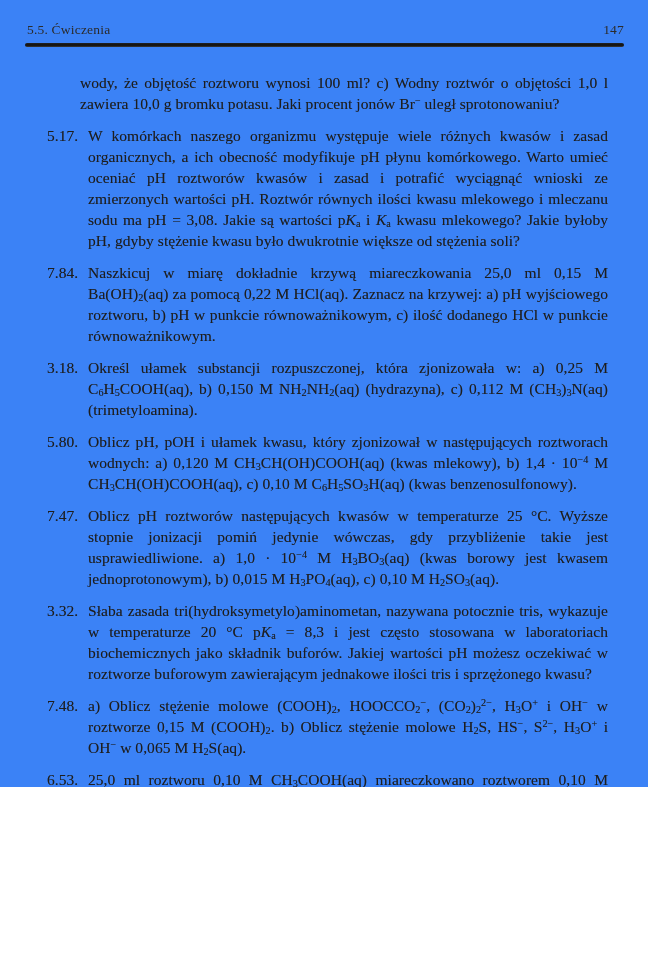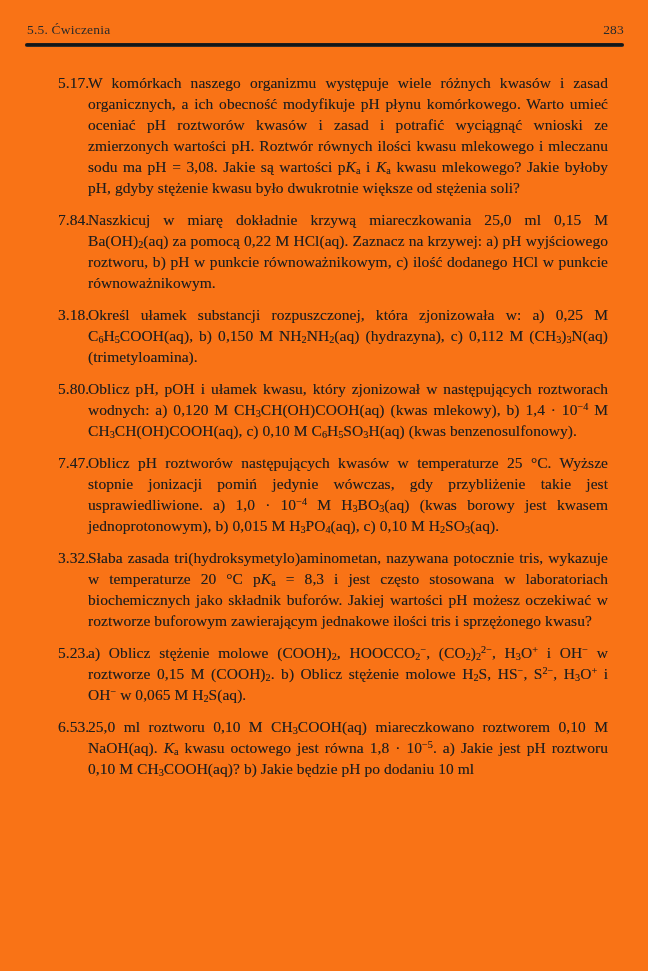--- a/index.html
+++ b/index.html
@@ -4,23 +4,23 @@
 <style>
   html, body { margin: 0; padding: 0; }
   body {
     width: 648px; height: 971px;
     background: #ffffff;
     font-family: "Liberation Serif", "DejaVu Serif", serif;
     color: #1e1e1e;
   }
   .page {
     position: relative;
-    width: 648px; height: 971px;
+    width: 648px; height: 787px;
     overflow: hidden;
-    background: #f97316;
+    background: #3b82f6;
   }
   .running-head {
     display: flex;
     justify-content: space-between;
     align-items: baseline;
     padding: 22px 24px 0 27px;
     font-size: 13.5px;
     letter-spacing: 0.2px;
     color: #2b2b2b;
   }
@@ -34,40 +34,43 @@
     padding: 25px 40px 0 46px;
     font-size: 15.5px;
     line-height: 21px;
     text-align: justify;
     text-shadow: 0 0 0.6px rgba(30,30,30,0.45);
     letter-spacing: 0.05px;
   }
   .para { position: relative; margin: 0 0 11px 0; }
   .exercise { padding-left: 42px; }
   .continuation { padding-left: 34px; }
-  .num { position: absolute; left: 12px; top: 0; white-space: nowrap; }
+  .num { position: absolute; left: 1px; top: 0; white-space: nowrap; }
   sub, sup { font-size: 66%; line-height: 0; letter-spacing: 0; }
   sub { vertical-align: -0.24em; }
   sup { vertical-align: 0.52em; }
   i { font-style: italic; }
 </style>
 </head>
 <body>
 
 <div class="page">
 
   <header class="running-head">
     <span>5.5. Ćwiczenia</span>
-    <span>283</span>
+    <span>147</span>
   </header>
 
   <div class="head-rule"></div>
 
   <main class="text-block">
 
+    <div class="para continuation">
+      <div>wody, że objętość roztworu wynosi 100 ml? c) Wodny roztwór o objętości 1,0 l zawiera 10,0 g bromku potasu. Jaki procent jonów Br<sup>−</sup> uległ sprotonowaniu?</div>
+    </div>
 
     <div class="para exercise">
       <span class="num">5.17.</span>
       <div>W komórkach naszego organizmu występuje wiele różnych kwasów i zasad organicznych, a ich obecność modyfikuje pH płynu komórkowego. Warto umieć oceniać pH roztworów kwasów i zasad i potrafić wyciągnąć wnioski ze zmierzonych wartości pH. Roztwór równych ilości kwasu mlekowego i mleczanu sodu ma pH = 3,08. Jakie są wartości p<i>K</i><sub>a</sub> i <i>K</i><sub>a</sub> kwasu mlekowego? Jakie byłoby pH, gdyby stężenie kwasu było dwukrotnie większe od stężenia soli?</div>
     </div>
 
     <div class="para exercise">
       <span class="num">7.84.</span>
       <div>Naszkicuj w miarę dokładnie krzywą miareczkowania 25,0 ml 0,15 M Ba(OH)<sub>2</sub>(aq) za pomocą 0,22 M HCl(aq). Zaznacz na krzywej: a) pH wyjściowego roztworu, b) pH w punkcie równoważnikowym, c) ilość dodanego HCl w punkcie równoważnikowym.</div>
     </div>
@@ -86,21 +89,21 @@
       <span class="num">7.47.</span>
       <div>Oblicz pH roztworów następujących kwasów w temperaturze 25 °C. Wyższe stopnie jonizacji pomiń jedynie wówczas, gdy przybliżenie takie jest usprawiedliwione. a) 1,0 · 10<sup>−4</sup> M H<sub>3</sub>BO<sub>3</sub>(aq) (kwas borowy jest kwasem jednoprotonowym), b) 0,015 M H<sub>3</sub>PO<sub>4</sub>(aq), c) 0,10 M H<sub>2</sub>SO<sub>3</sub>(aq).</div>
     </div>
 
     <div class="para exercise">
       <span class="num">3.32.</span>
       <div>Słaba zasada tri(hydroksymetylo)aminometan, nazywana potocznie tris, wykazuje w temperaturze 20 °C p<i>K</i><sub>a</sub> = 8,3 i jest często stosowana w laboratoriach biochemicznych jako składnik buforów. Jakiej wartości pH możesz oczekiwać w roztworze buforowym zawierającym jednakowe ilości tris i sprzężonego kwasu?</div>
     </div>
 
     <div class="para exercise">
-      <span class="num">5.23.</span>
+      <span class="num">7.48.</span>
       <div>a) Oblicz stężenie molowe (COOH)<sub>2</sub>, HOOCCO<sub>2</sub><sup>−</sup>, (CO<sub>2</sub>)<sub>2</sub><sup>2−</sup>, H<sub>3</sub>O<sup>+</sup> i OH<sup>−</sup> w roztworze 0,15 M (COOH)<sub>2</sub>. b) Oblicz stężenie molowe H<sub>2</sub>S, HS<sup>−</sup>, S<sup>2−</sup>, H<sub>3</sub>O<sup>+</sup> i OH<sup>−</sup> w 0,065 M H<sub>2</sub>S(aq).</div>
     </div>
 
     <div class="para exercise">
       <span class="num">6.53.</span>
       <div>25,0 ml roztworu 0,10 M CH<sub>3</sub>COOH(aq) miareczkowano roztworem 0,10 M NaOH(aq). <i>K</i><sub>a</sub> kwasu octowego jest równa 1,8 · 10<sup>−5</sup>. a) Jakie jest pH roztworu 0,10 M CH<sub>3</sub>COOH(aq)? b) Jakie będzie pH po dodaniu 10 ml</div>
     </div>
 
   </main>
 </div>

